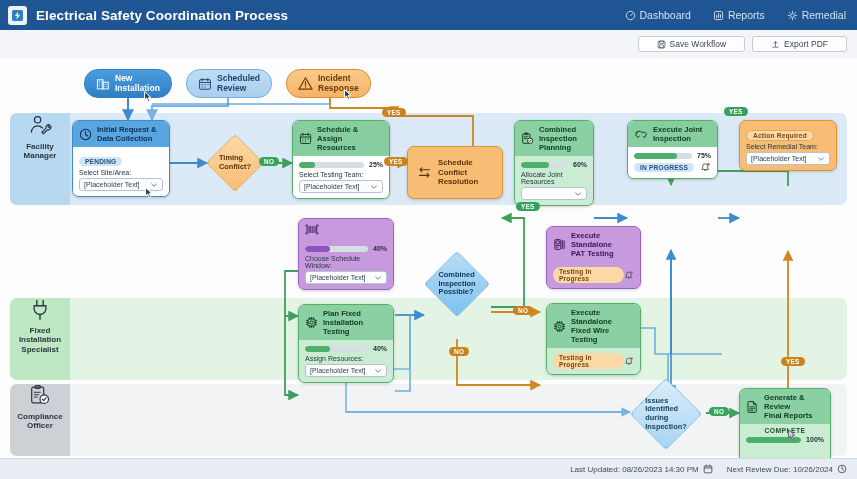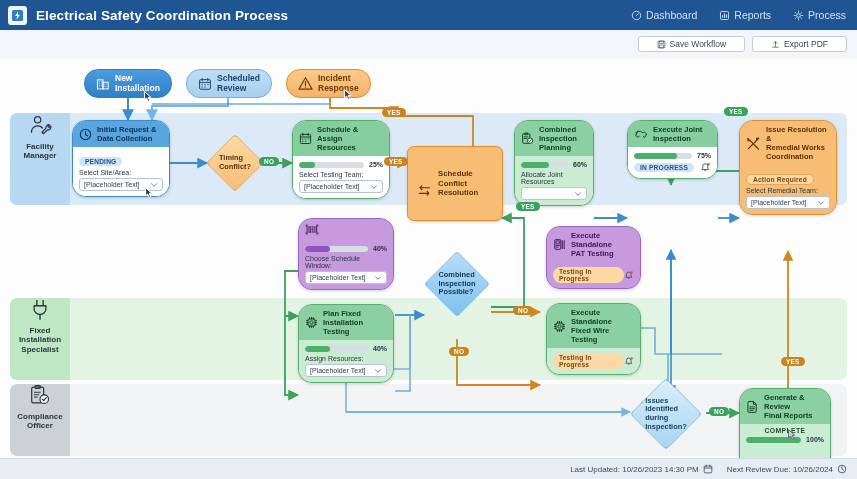--- a/index.html
+++ b/index.html
@@ -91,21 +91,21 @@
     border-radius:14px; padding:0 11px; height:29px; cursor:pointer;
     font-size:8.5px; font-weight:bold; line-height:1.12;
   }
   .pill svg { display:block; flex:none; }
   .pill-blue  { background:linear-gradient(180deg,#4c9ce0,#2e7fc4); border:1.4px solid #2e7fc4; color:#fff; }
   .pill-lblue { background:linear-gradient(180deg,#bfddf4,#a8cfee); border:1.4px solid #6fb0e0; color:#1c456e; }
   .pill-orng  { background:linear-gradient(180deg,#fbca8a,#f4b268); border:1.4px solid #e08b2c; color:#6b3c06; }
 
   
   .node {
-    position:absolute; border-radius:14px; overflow:hidden; cursor:pointer;
+    position:absolute; border-radius:7px; overflow:hidden; cursor:pointer;
     box-shadow:0 1px 3px rgba(30,45,65,0.22);
     border:1.3px solid transparent; background:#ffffff;
   }
   .node-hd {
     display:flex; align-items:center; gap:5px; padding:4px 6px;
     font-size:7.6px; font-weight:bold; line-height:1.2;
   }
   .node-hd svg { display:block; flex:none; }
   .node-bd { padding:3px 6px 5px 6px; background:#ffffff; }
 
@@ -120,21 +120,21 @@
   .n-orng  .node-hd { background:#f7bd75; color:#5a3205; }
   .n-orng  .node-bd { background:#f7bd75; }
   .n-purp2 { border-color:#9b63c4; background:#c79ade; }
   .n-purp2 .node-hd { background:#c79ade; color:#3b1757; }
   .n-purp2 .node-bd { background:#c79ade; }
 
   
   .node-simple {
     position:absolute; border-radius:7px; cursor:pointer;
     background:#f7bd75; border:1.3px solid #e0912f;
-    display:flex; align-items:flex-end; gap:6px; padding:22px 9px;
+    display:flex; align-items:center; gap:6px; padding:11px 9px;
     font-size:7.8px; font-weight:bold; color:#5a3205; line-height:1.22;
     box-shadow:0 1px 3px rgba(30,45,65,0.22);
   }
   .node-simple svg { display:block; flex:none; }
 
   
   .badge {
     display:inline-block; border-radius:8px; padding:1px 6px;
     font-size:6.6px; font-weight:bold; letter-spacing:0.2px;
   }
@@ -253,21 +253,21 @@
             <path d="M6 1.3 V2.6"></path>
               <path d="M6 9.4 V10.7"></path>
             <path d="M1.3 6 H2.6"></path>
               <path d="M9.4 6 H10.7"></path>
             <path d="M2.7 2.7 L3.6 3.6"></path>
               <path d="M8.4 8.4 L9.3 9.3"></path>
             <path d="M9.3 2.7 L8.4 3.6"></path>
               <path d="M3.6 8.4 L2.7 9.3"></path>
           </g>
         </svg>
-        <span>Process</span>
+        <span>Remedial</span>
       </div>
     </div>
   </div>
 
   <div class="toolbar">
     <div class="tb-btn">
       <svg width="9" height="9" viewBox="0 0 12 12">
         <rect x="1.5" y="1.5" width="9" height="9" rx="1.2" fill="none" stroke="#45505f" stroke-width="1"></rect>
         <rect x="3.6" y="1.5" width="4.8" height="3.2" fill="none" stroke="#45505f" stroke-width="0.9"></rect>
         <rect x="3.6" y="6.6" width="4.8" height="3.9" fill="none" stroke="#45505f" stroke-width="0.9"></rect>
@@ -542,29 +542,20 @@
           <svg width="11" height="11" viewBox="0 0 13 13">
             <path d="M6.2 2 a3 3 0 0 1 3 3 v2.4 l1 1.4 H2.2 l1-1.4 V5 a3 3 0 0 1 3-3 z" fill="none" stroke="#3b4654" stroke-width="1"></path>
             <path d="M5.1 9.6 a1.2 1.2 0 0 0 2.2 0" fill="none" stroke="#3b4654" stroke-width="1"></path>
             <circle cx="10" cy="2.6" r="1.5" fill="#e0512f"></circle>
           </svg>
         </div>
       </div>
     </div>
 
     <div class="node n-orng" style="left:739px; top:62px; width:98px;">
-      <div class="node-hd">
-        <svg width="15" height="15" viewBox="0 0 16 16">
-          <path d="M2 2.6 L8.4 9 M9 9.6 L13.4 14" fill="none" stroke="currentColor" stroke-width="1.3" stroke-linecap="round"></path>
-          <path d="M13.6 2.4 L8.8 7.2 M7.6 8.4 L2.6 13.4" fill="none" stroke="currentColor" stroke-width="1.3" stroke-linecap="round"></path>
-          <path d="M2 2.6 L2 5 L4.4 5" fill="none" stroke="currentColor" stroke-width="1.1"></path>
-          <path d="M13.6 2.4 L11.2 2.4 L11.2 4.8" fill="none" stroke="currentColor" stroke-width="1.1"></path>
-        </svg>
-        <span>Issue Resolution &amp;<br>Remedial Works<br>Coordination</span>
-      </div>
       <div class="node-bd">
         <span class="badge bg-action">Action Required</span>
         <div class="flabel">Select Remedial Team:</div>
         <div class="fselect">
           <span class="cv">[Placeholder Text]</span>
           <svg width="8" height="8" viewBox="0 0 10 10">
               <path d="M2 3.6 L5 6.6 L8 3.6" fill="none" stroke="#66707e" stroke-width="1.1" stroke-linecap="round" stroke-linejoin="round"></path>
             </svg>
         </div>
       </div>
@@ -742,21 +733,21 @@
     <svg class="cursor" style="left:141px; top:128px;" width="14" height="16" viewBox="0 0 14 16">
       <path d="M4.6 1.6 v8.2 l2-1.8 1.5 3.4 1.6-0.7 -1.5-3.3 2.5-0.2 z" fill="#2b3a4b" stroke="#ffffff" stroke-width="1"></path>
     </svg>
     <svg class="cursor" style="left:784px; top:370px;" width="14" height="16" viewBox="0 0 14 16">
       <path d="M4.6 1.6 v8.2 l2-1.8 1.5 3.4 1.6-0.7 -1.5-3.3 2.5-0.2 z" fill="#cfd8e2" stroke="#5b6775" stroke-width="1"></path>
     </svg>
   </div>
 
   <div class="footer">
     <div class="fitem">
-      <span>Last Updated: 10/26/2023 14:30 PM</span>
+      <span>Last Updated: 08/26/2023 14:30 PM</span>
       <svg width="10" height="10" viewBox="0 0 12 12">
         <rect x="1.4" y="2.4" width="9.2" height="8.2" rx="1" fill="none" stroke="#3e4a59" stroke-width="1"></rect>
         <path d="M1.4 4.8 h9.2" stroke="#3e4a59" stroke-width="1"></path>
         <path d="M3.8 1.2 v2 M8.2 1.2 v2" stroke="#3e4a59" stroke-width="1" stroke-linecap="round"></path>
       </svg>
     </div>
     <div class="fitem">
       <span>Next Review Due: 10/26/2024</span>
       <svg width="10" height="10" viewBox="0 0 12 12">
         <circle cx="6" cy="6" r="4.6" fill="none" stroke="#3e4a59" stroke-width="1"></circle>

